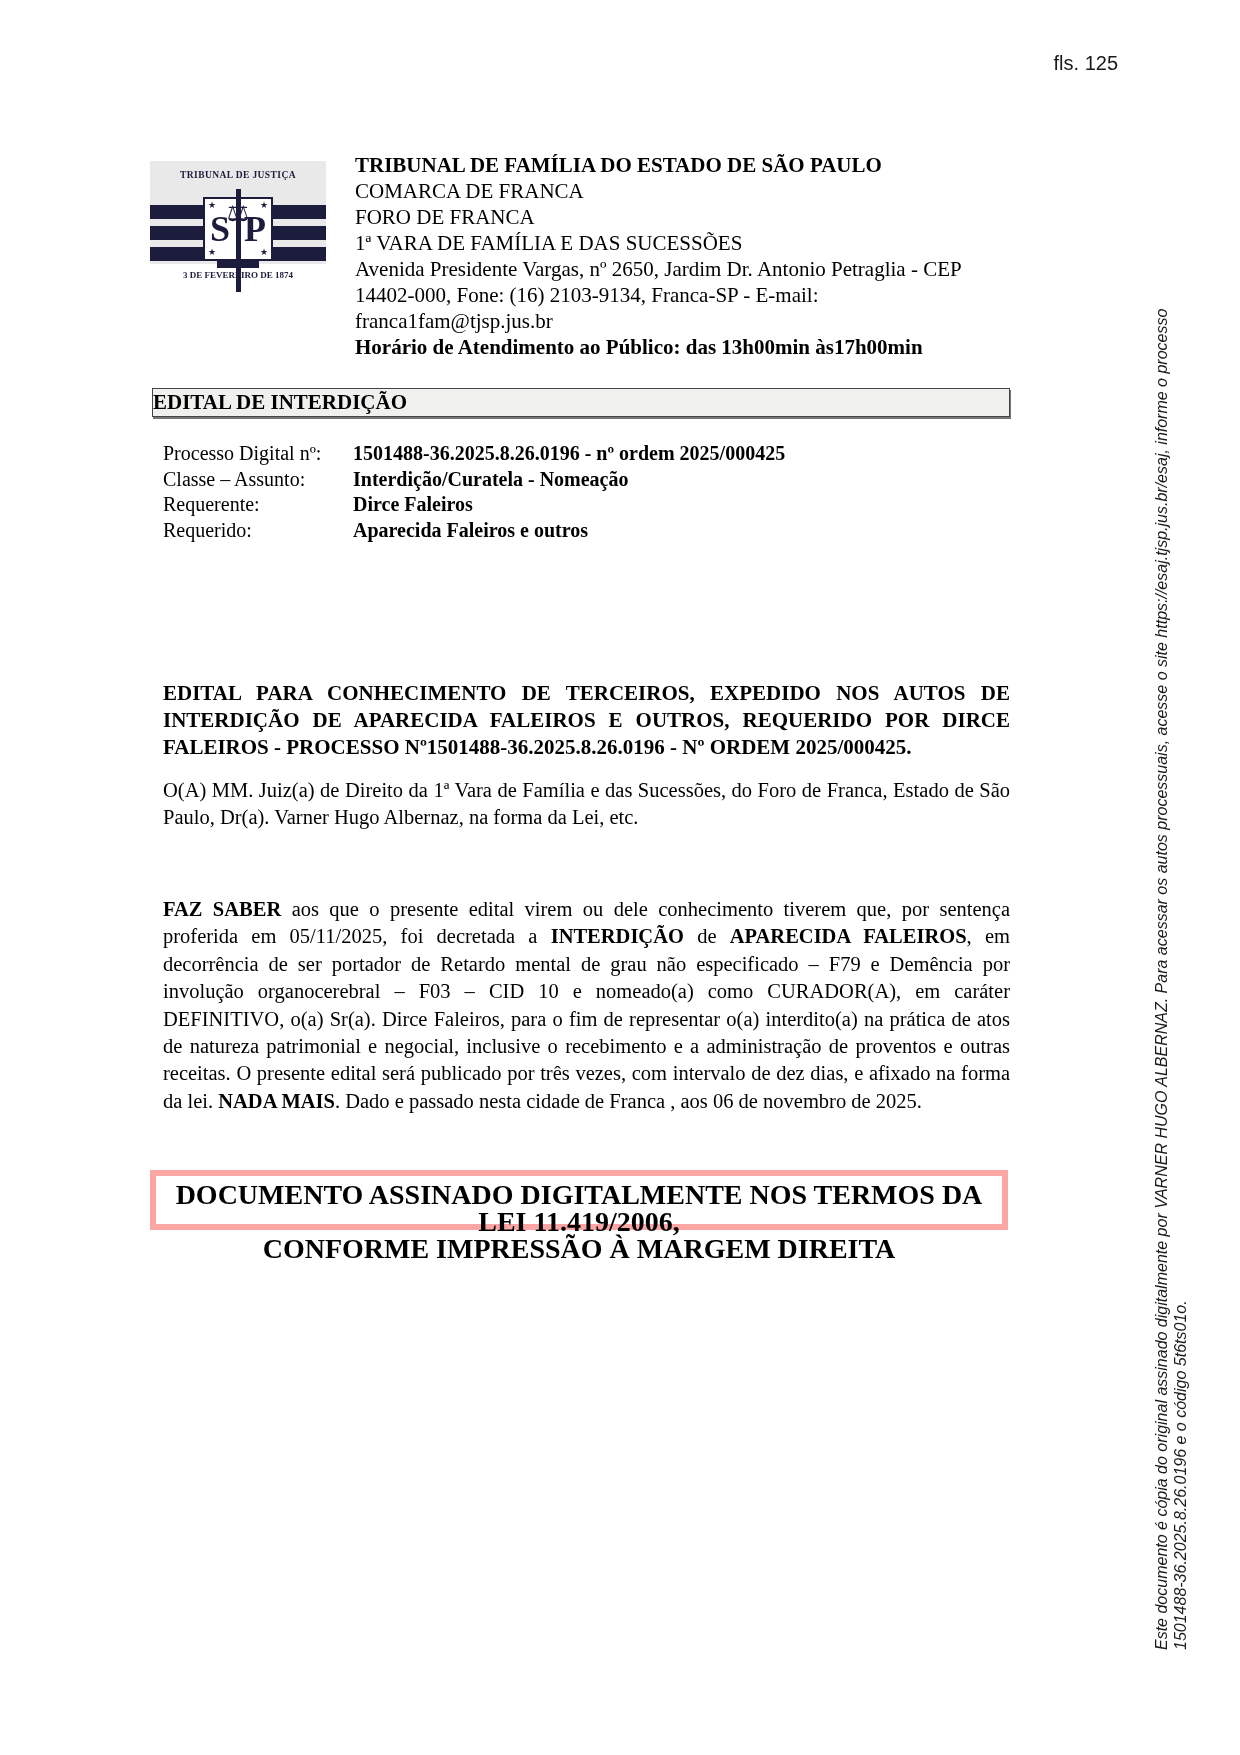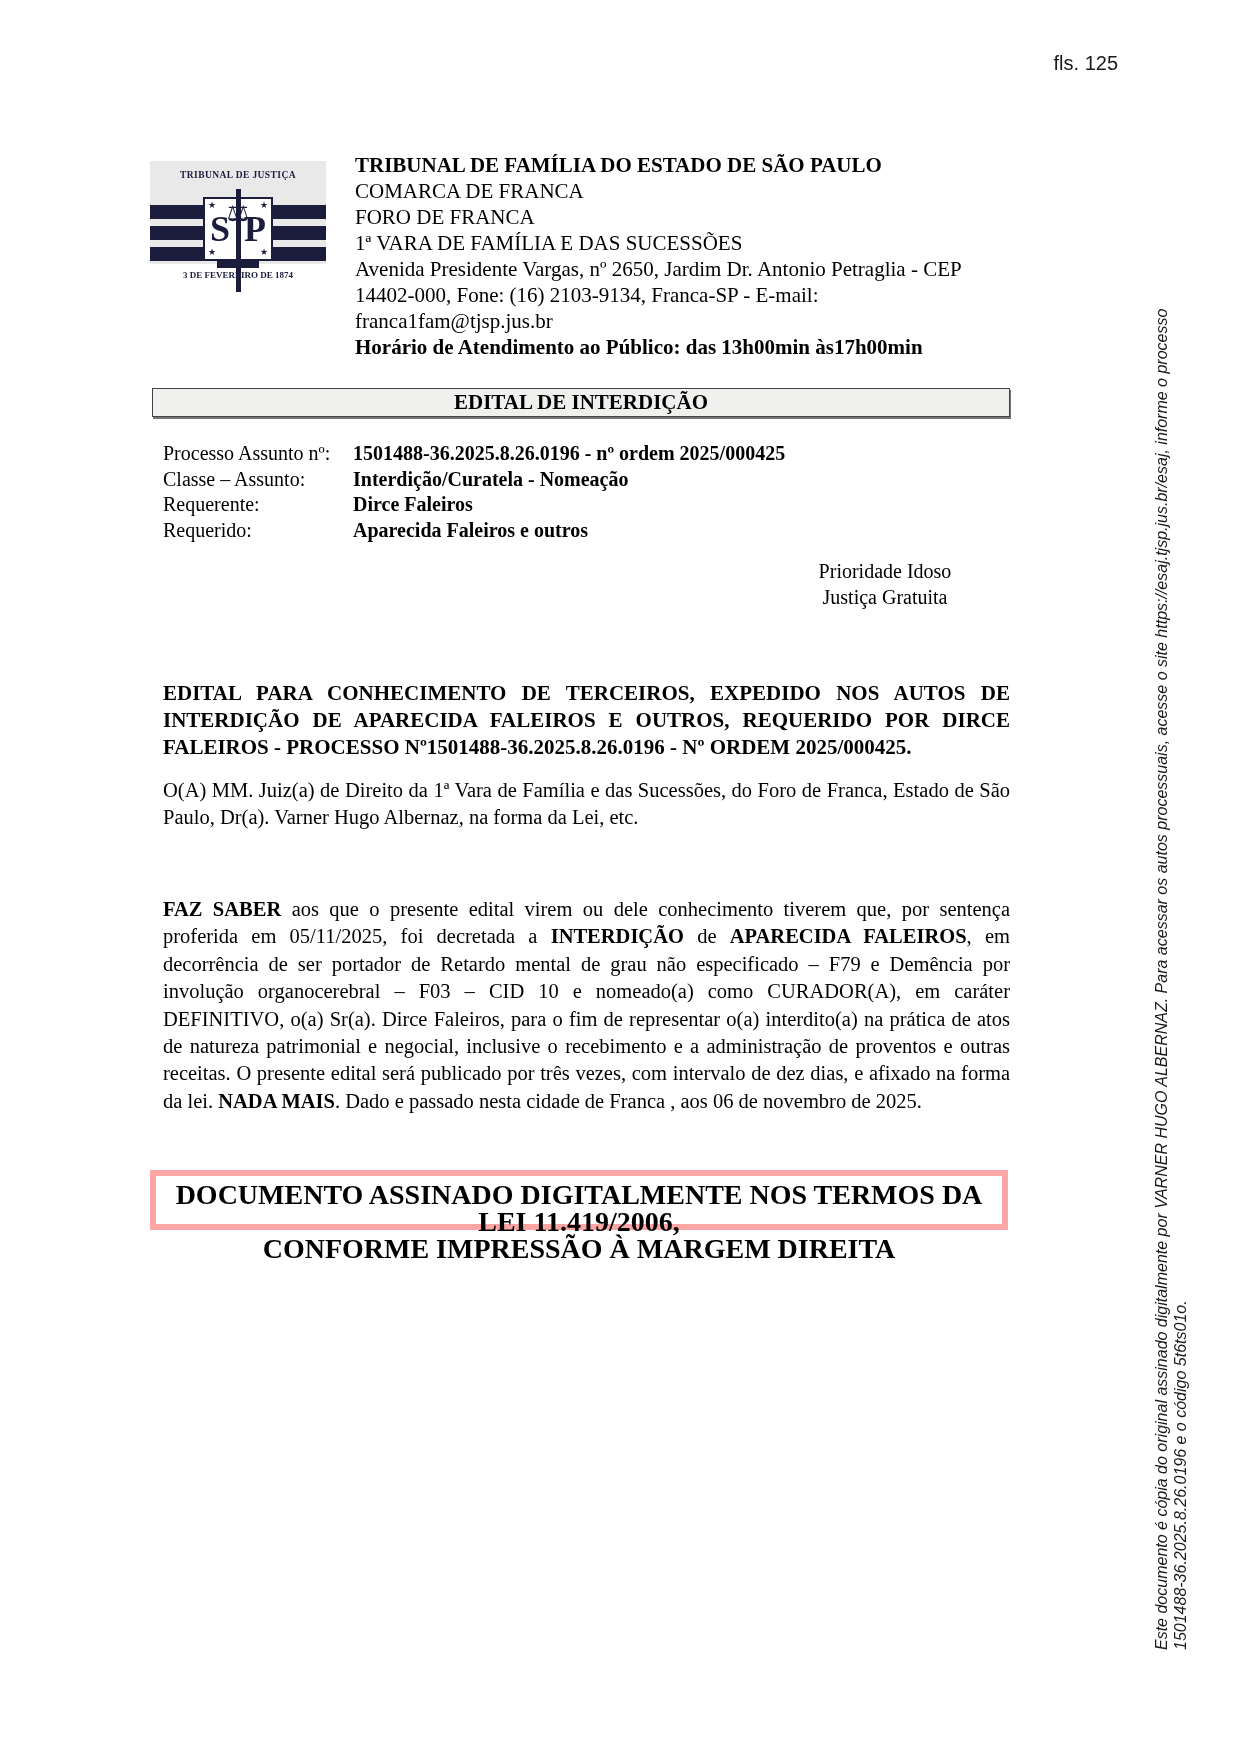--- a/index.html
+++ b/index.html
@@ -37,21 +37,21 @@
     position:absolute; top:109px; left:0; width:100%; text-align:center;
     font-size:9px; font-weight:bold; color:#1c1c3c; white-space:nowrap;
   }
   
   .header-block { position:absolute; left:355px; top:152px; width:665px; font-size:21px; line-height:26px; }
   .header-block .b { font-weight:bold; }
   
   .edital-box {
     position:absolute; left:152px; top:388px; width:856px; height:27px;
     background:#f0f0ee; border:1px solid #444; box-shadow:1px 2px 0 #777;
-    text-align:center; font-size:21px; font-weight:bold; line-height:27px;
+    font-size:21px; font-weight:bold; line-height:27px;
   }
   
   .process { position:absolute; left:163px; top:441px; width:847px; font-size:20px; line-height:25.5px; }
   .process .row { display:flex; }
   .process .lbl { width:190px; flex:0 0 190px; }
   .process .val { font-weight:bold; }
   
   .priority { position:absolute; left:745px; top:558px; width:280px; text-align:center; font-size:20px; line-height:26px; }
   
   .para { position:absolute; left:163px; width:847px; text-align:justify; margin:0; }
@@ -112,41 +112,37 @@
     <div>franca1fam@tjsp.jus.br</div>
     <div class="b">Horário de Atendimento ao Público: das 13h00min às17h00min</div>
   </div>
 
   <div class="edital-box">
     <span>EDITAL DE INTERDIÇÃO</span>
   </div>
 
   <div class="process">
     <div class="row">
-      <span class="lbl">Processo Assunto nº:</span>
+      <span class="lbl">Processo Digital nº:</span>
       <span class="val">1501488-36.2025.8.26.0196 - nº ordem 2025/000425</span>
     </div>
     <div class="row">
       <span class="lbl">Classe – Assunto:</span>
       <span class="val">Interdição/Curatela - Nomeação</span>
     </div>
     <div class="row">
       <span class="lbl">Requerente:</span>
       <span class="val">Dirce Faleiros</span>
     </div>
     <div class="row">
       <span class="lbl">Requerido:</span>
       <span class="val">Aparecida Faleiros e outros</span>
     </div>
   </div>
 
-  <div class="priority">
-    <div>Prioridade Idoso</div>
-    <div>Justiça Gratuita</div>
-  </div>
 
   <p class="para p-edital">EDITAL PARA CONHECIMENTO DE TERCEIROS, EXPEDIDO NOS AUTOS DE INTERDIÇÃO DE APARECIDA FALEIROS E OUTROS, REQUERIDO POR DIRCE FALEIROS - PROCESSO Nº1501488-36.2025.8.26.0196  - Nº ORDEM 2025/000425.</p>
 
   <p class="para p-judge">O(A) MM. Juiz(a) de Direito da 1ª Vara de Família e das Sucessões, do Foro de Franca, Estado de São Paulo, Dr(a). Varner Hugo Albernaz, na forma da Lei, etc.</p>
 
   <p class="para p-faz"><span class="b">FAZ SABER</span><span> aos que o presente edital virem ou dele conhecimento tiverem que, por sentença proferida em 05/11/2025, foi decretada a </span><span class="b">INTERDIÇÃO</span><span> de </span><span class="b">APARECIDA FALEIROS</span><span>, em decorrência de ser portador de Retardo mental de grau não especificado – F79 e Demência por involução organocerebral – F03 – CID 10 e nomeado(a) como CURADOR(A), em caráter DEFINITIVO, o(a) Sr(a). Dirce Faleiros, para o fim de representar o(a) interdito(a) na prática de atos de natureza patrimonial e negocial, inclusive o recebimento e a administração de proventos e outras receitas. O presente edital será publicado por três vezes, com intervalo de dez dias, e afixado na forma da lei. </span><span class="b">NADA MAIS</span><span>. Dado e passado nesta cidade de Franca , aos 06 de novembro de 2025.</span></p>
 
   <div class="sign-box">
     <div>DOCUMENTO ASSINADO DIGITALMENTE NOS TERMOS DA LEI 11.419/2006,</div>
     <div>CONFORME IMPRESSÃO À MARGEM DIREITA</div>

